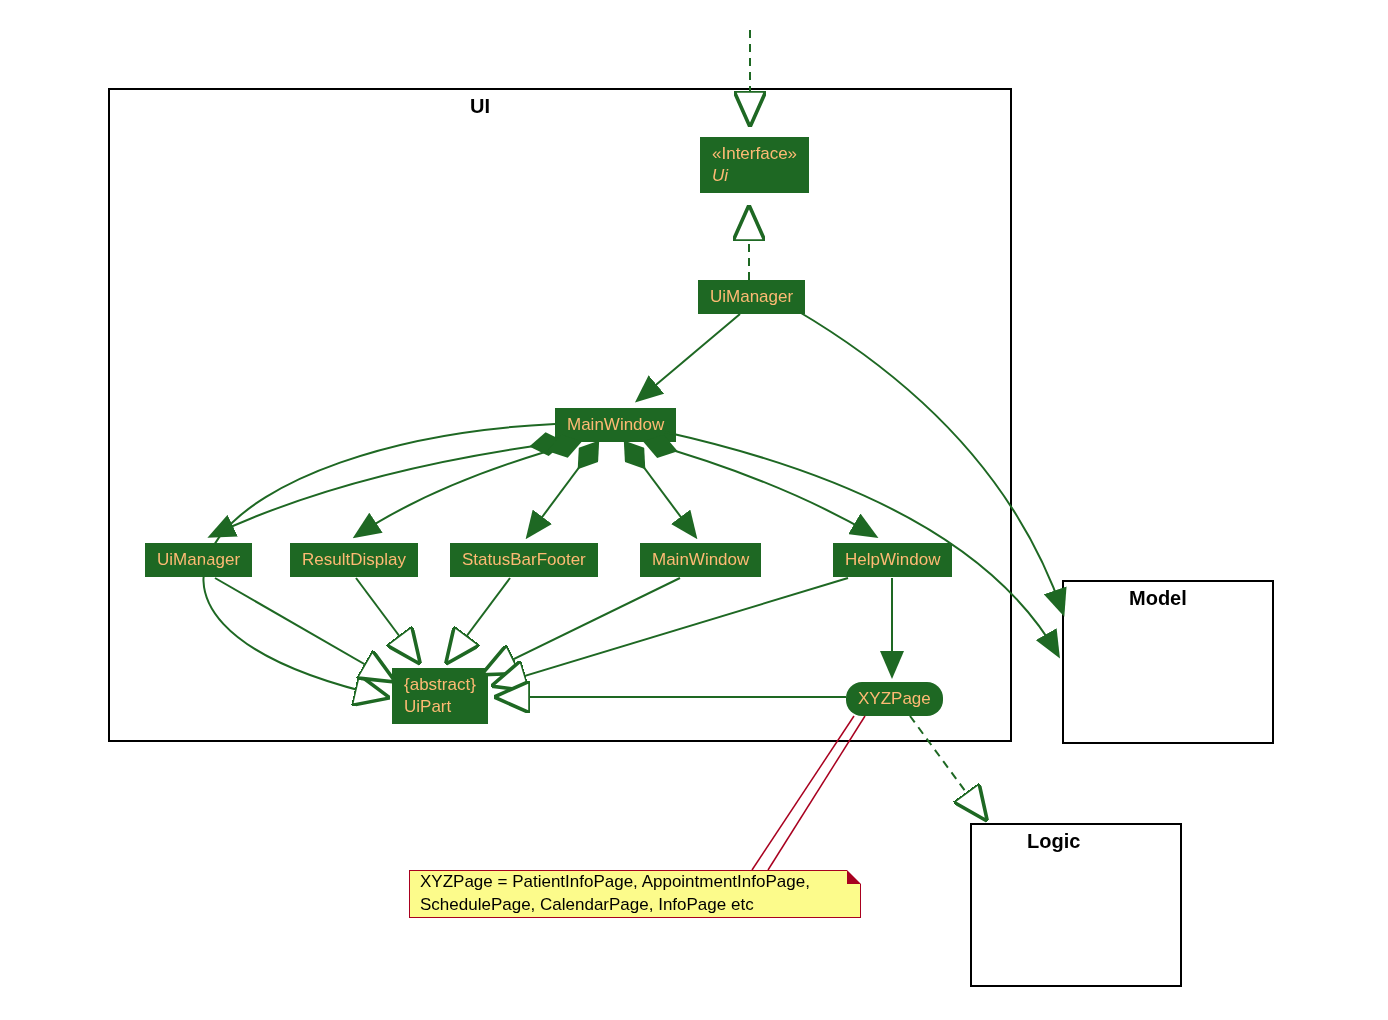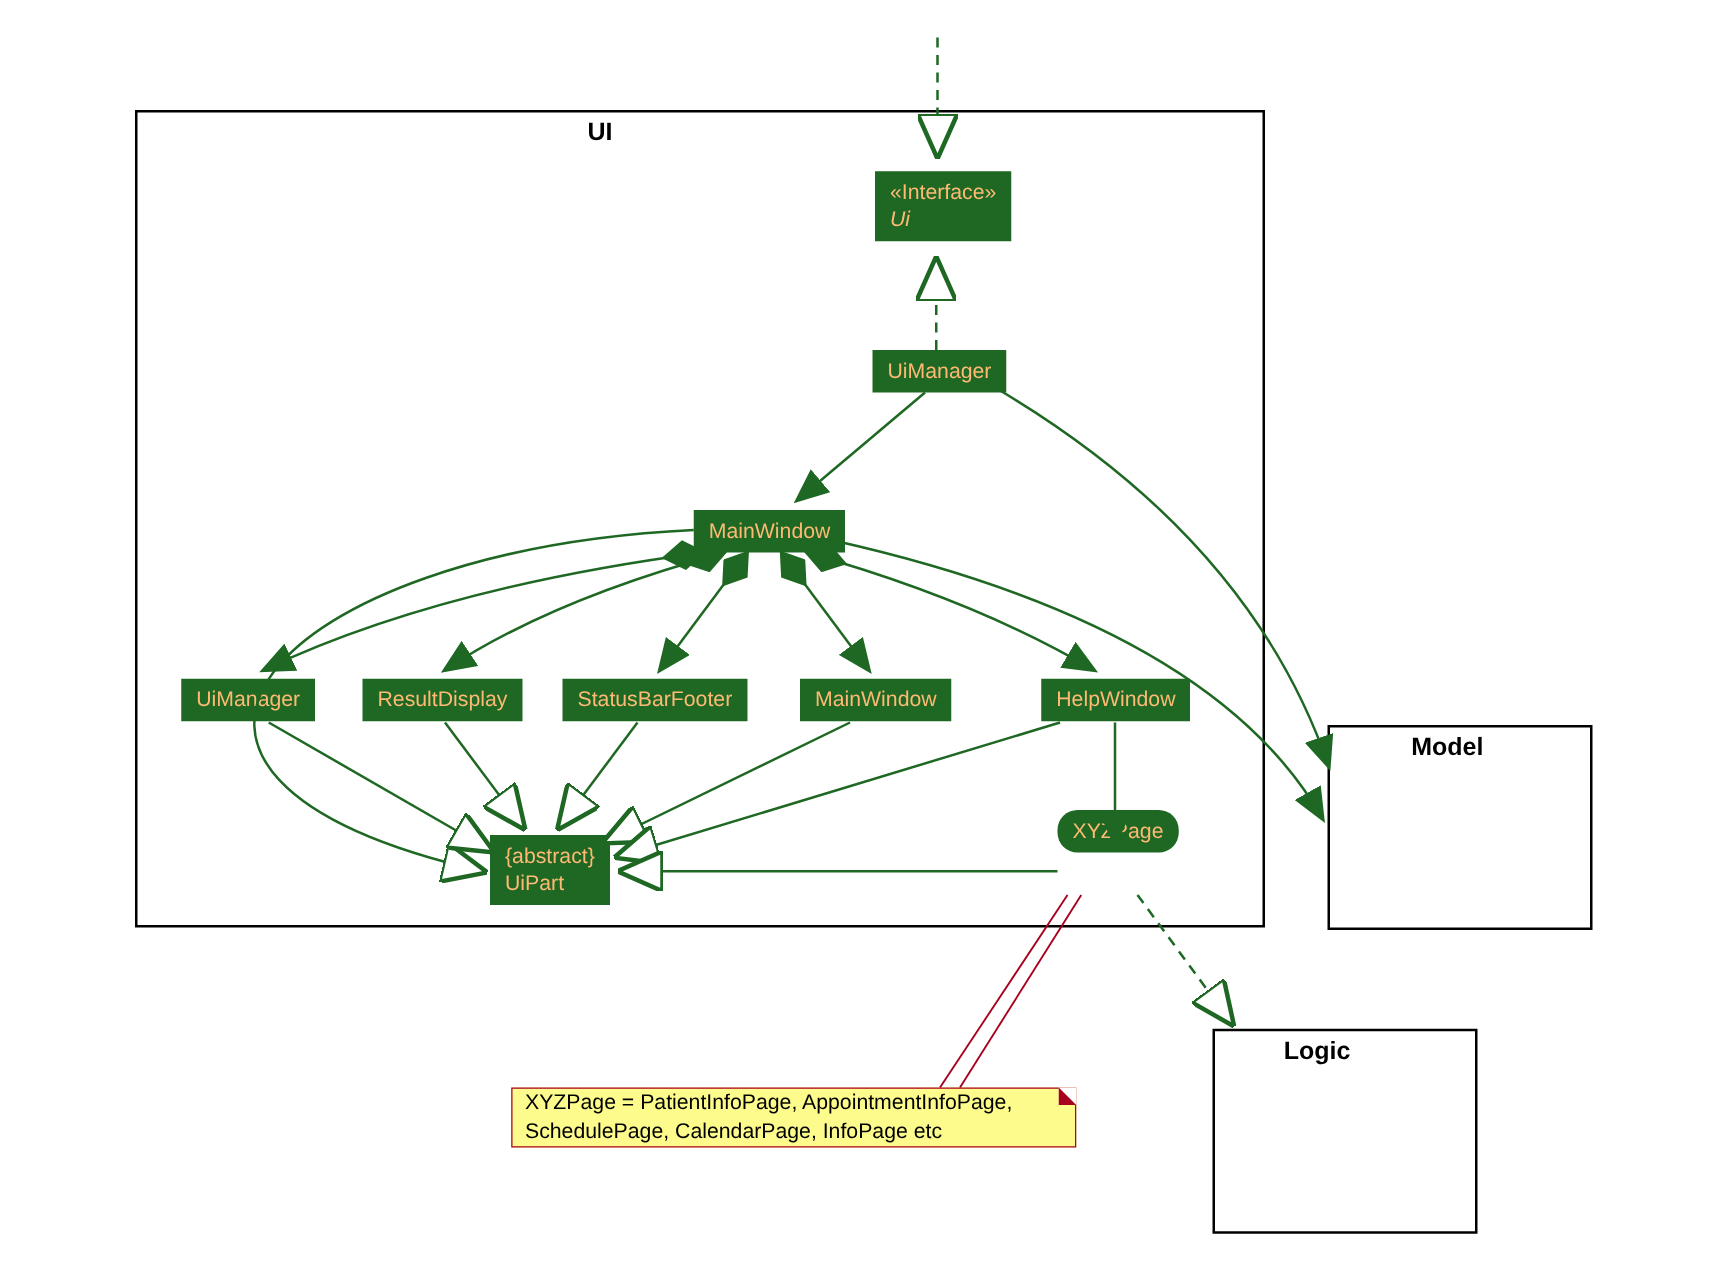--- a/index.html
+++ b/index.html
@@ -117,21 +117,21 @@
 
   <div class="class-box" style="left:833px; top:543px;">
     <span>HelpWindow</span>
   </div>
 
   <div class="class-box" style="left:392px; top:668px;">
     <div>{abstract}</div>
     <div>UiPart</div>
   </div>
 
-  <div class="class-box" style="left:846px; top:648px;border-radius:16px;">
+  <div class="class-box" style="left:846px; top:682px;border-radius:16px;">
     <span>XYZPage</span>
   </div>
 
   <div class="note-box" style="left:409px; top:870px; width:430px;">
     <div class="note-fold"></div>
     <span>XYZPage = PatientInfoPage, AppointmentInfoPage, SchedulePage, CalendarPage, InfoPage etc</span>
   </div>
 
   <svg>
     <defs>

